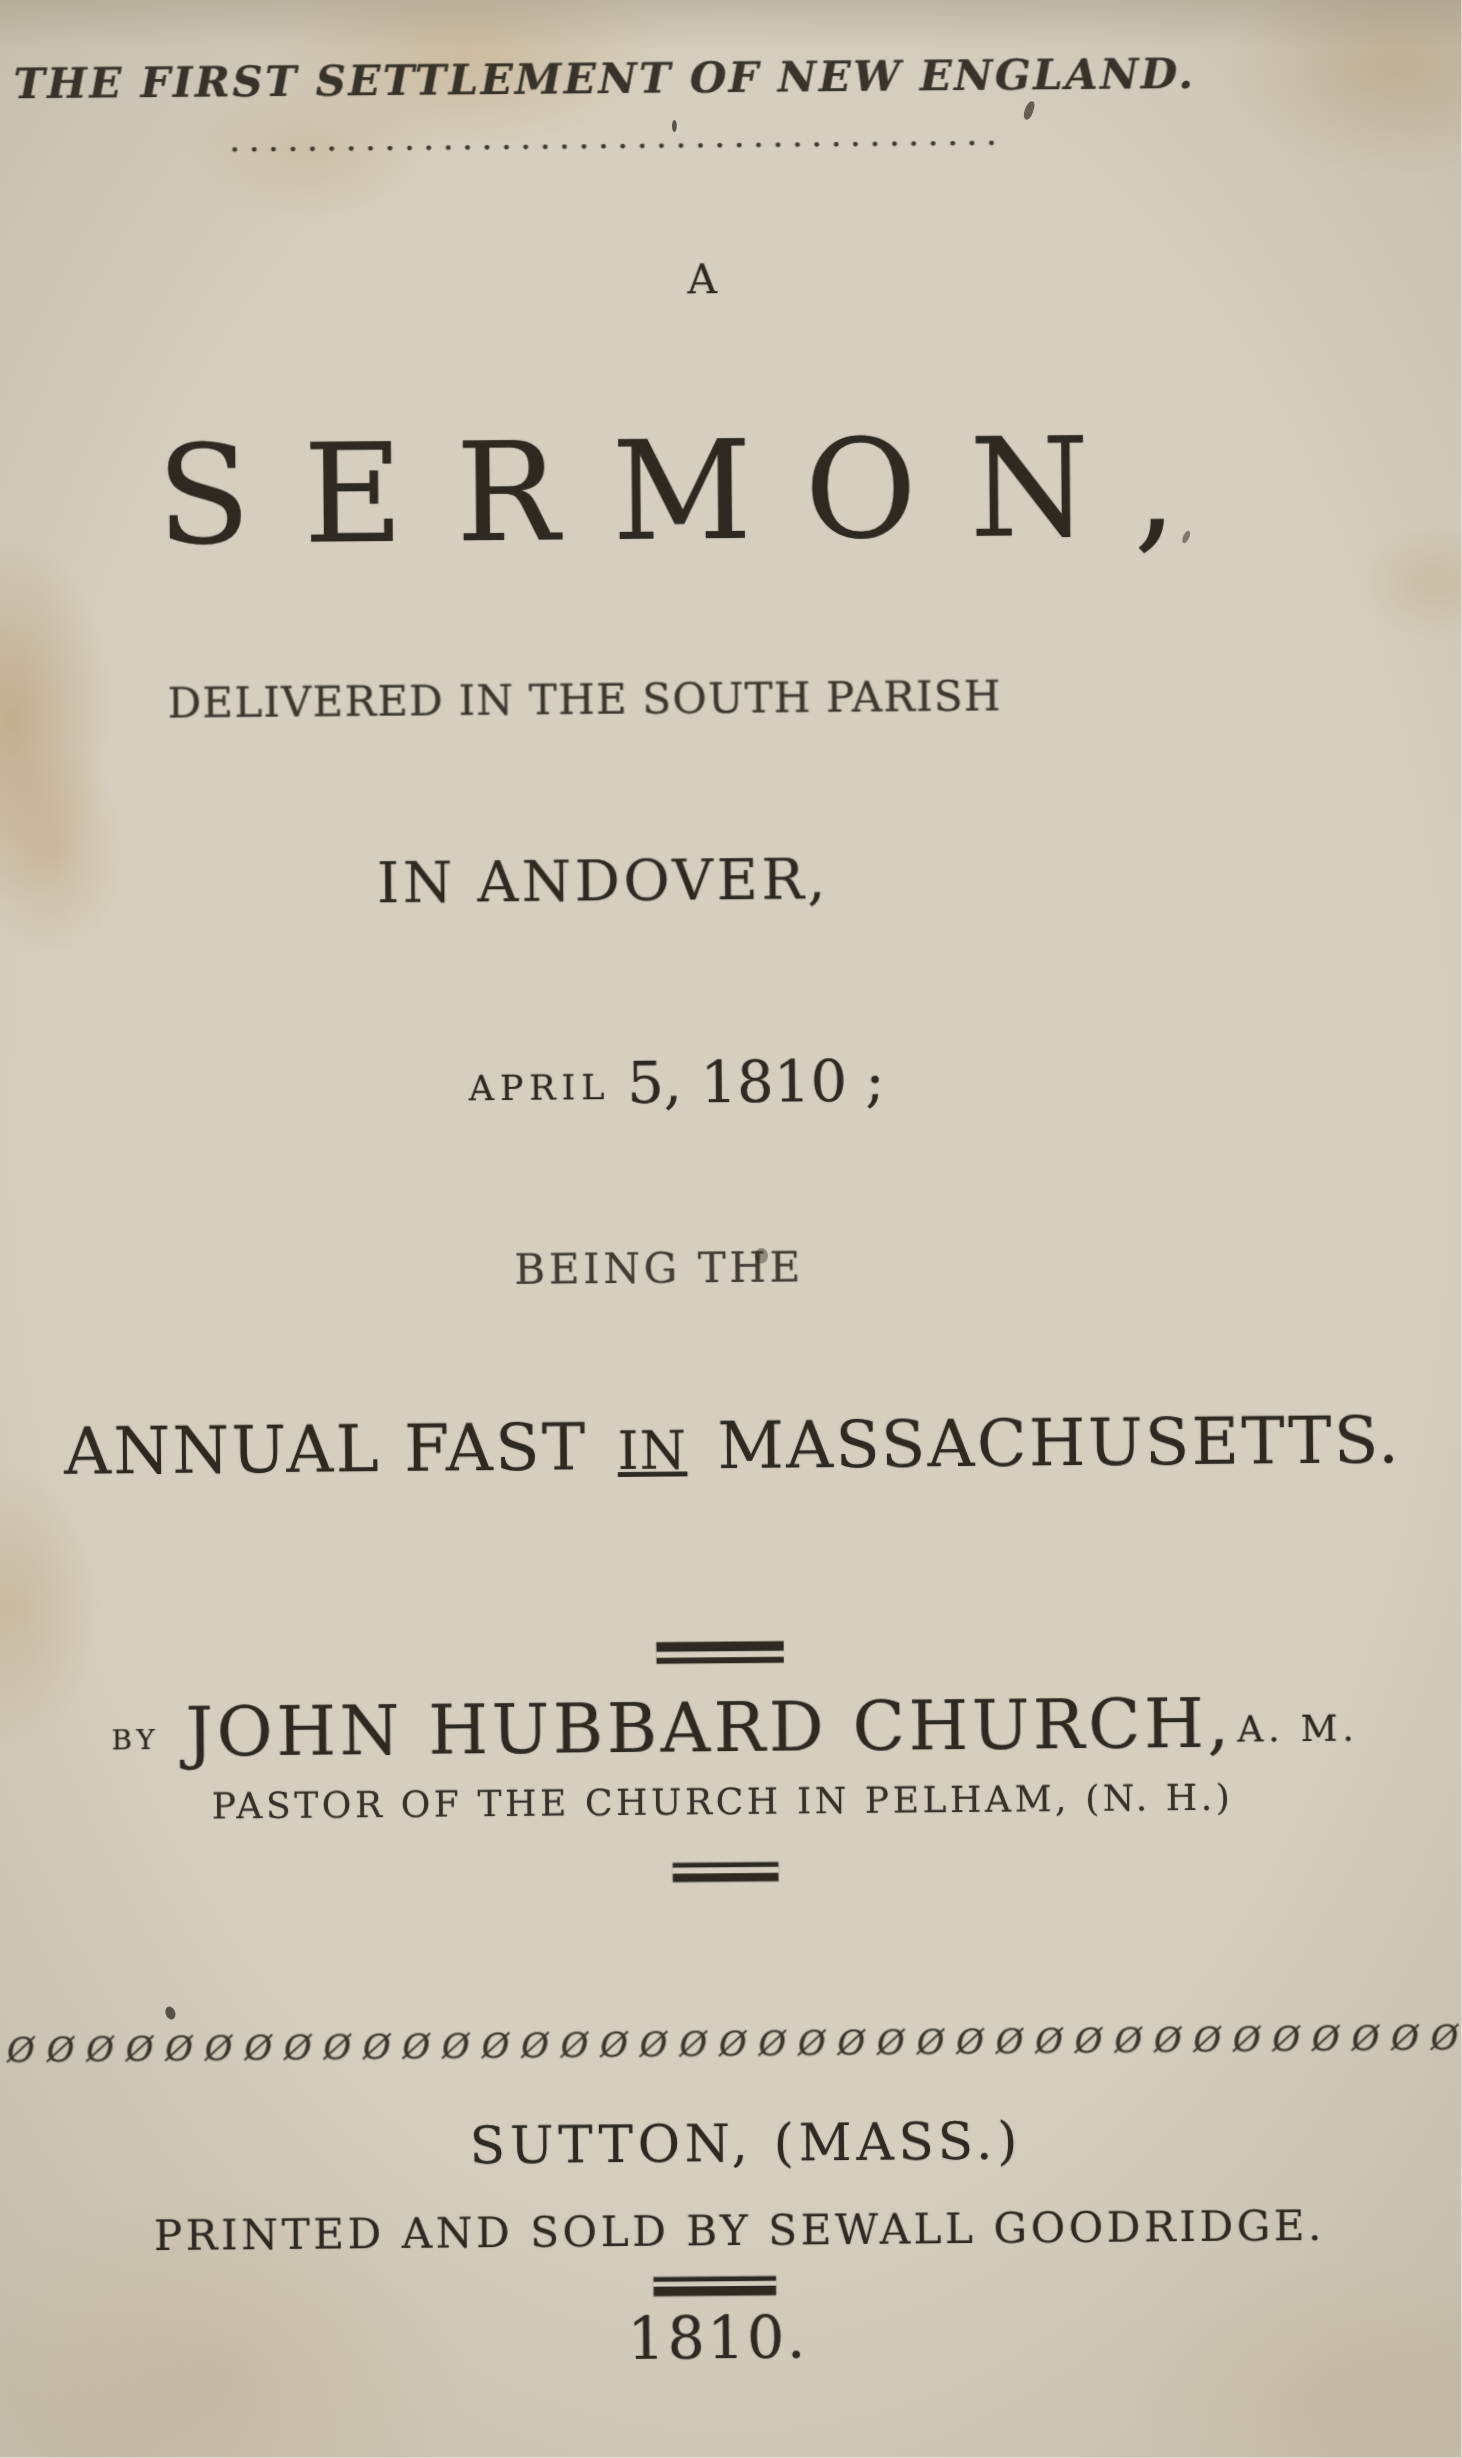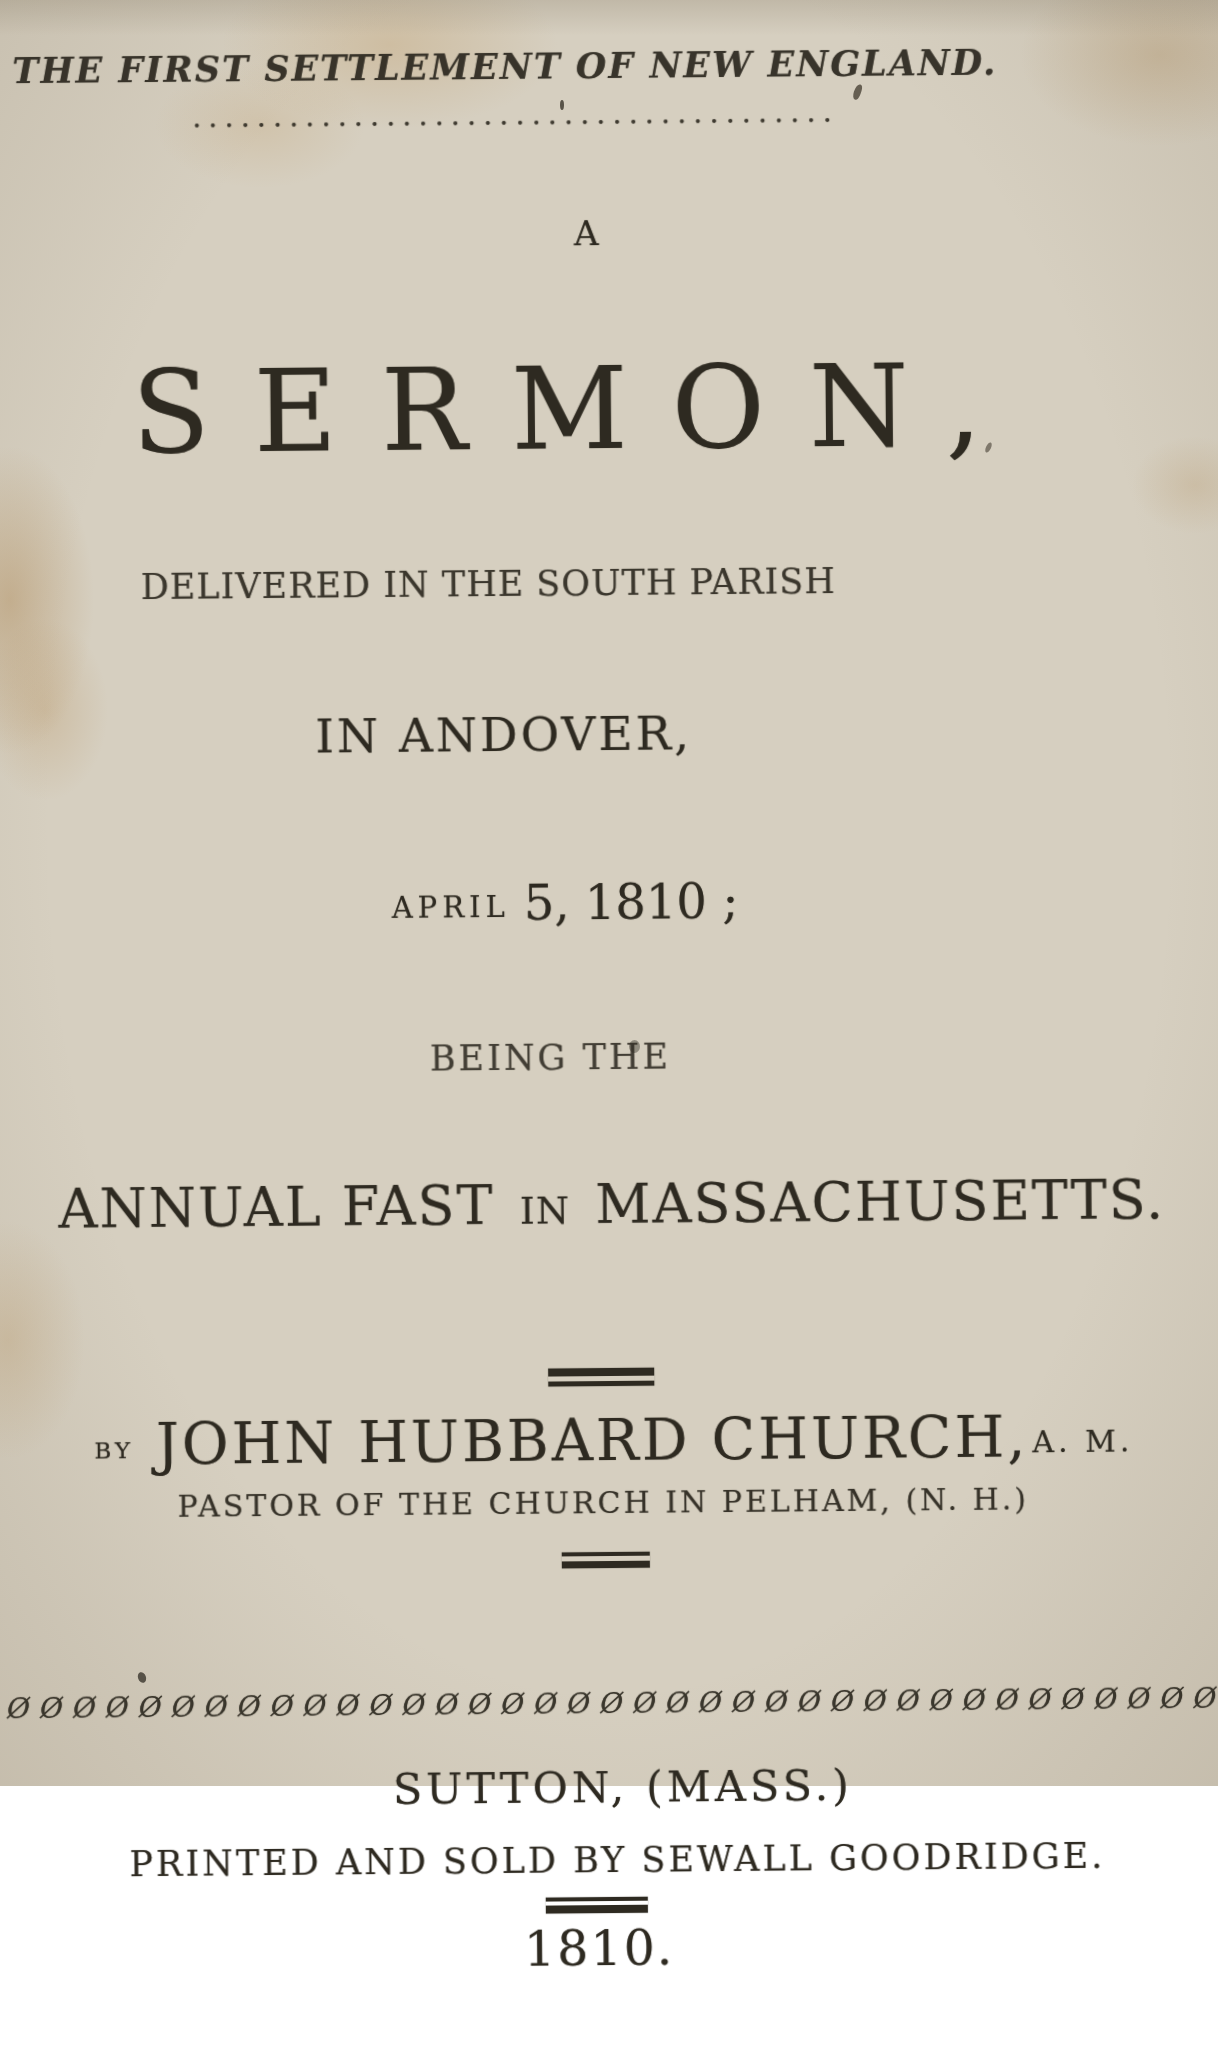--- a/index.html
+++ b/index.html
@@ -3,21 +3,21 @@
 <meta charset="utf-8">
 <style>
   html, body { margin: 0; padding: 0; }
   body {
     width: 1218px; height: 2048px;
     font-family: "DejaVu Serif", serif;
     overflow: hidden;
   }
   .page {
     position: relative;
-    width: 1218px; height: 1786px;
+    width: 1218px; height: 2048px;
     background-color: #d6cfc0;
     background-image:
       linear-gradient(180deg, rgba(108,94,70,0.20), rgba(108,94,70,0) 2%),
       radial-gradient(ellipse 240px 120px at 390px 45px, rgba(189,152,98,0.32), rgba(189,152,98,0) 70%),
       radial-gradient(ellipse 150px 90px at 260px 125px, rgba(189,152,98,0.22), rgba(189,152,98,0) 70%),
       radial-gradient(ellipse 200px 130px at 1160px 55px, rgba(168,132,82,0.30), rgba(168,132,82,0) 70%),
       radial-gradient(ellipse 120px 220px at 10px 600px, rgba(172,132,78,0.42), rgba(172,132,78,0) 70%),
       radial-gradient(ellipse 90px 130px at 45px 710px, rgba(180,140,85,0.28), rgba(180,140,85,0) 70%),
       radial-gradient(ellipse 110px 170px at 8px 1340px, rgba(183,148,98,0.30), rgba(183,148,98,0) 70%),
       radial-gradient(ellipse 90px 70px at 1195px 485px, rgba(180,145,95,0.24), rgba(180,145,95,0) 70%),
@@ -58,21 +58,21 @@
     top: 710px; font-size: 47px; letter-spacing: 3px;
     transform: translateX(-104px);
   }
   .date-line { top: 878px; font-size: 48px; transform: translateX(-44px); }
   .date-line .month { font-size: 29px; letter-spacing: 5px; vertical-align: 3px; margin-right: 14px; }
   .being-line {
     top: 1040px; font-size: 35px; letter-spacing: 3px;
     transform: translateX(-60px); opacity: .88;
   }
   .occasion-line { top: 1178px; font-size: 54px; letter-spacing: 2px; transform: translateX(0); }
-  .occasion-line .small-in { font-size: 38px; letter-spacing: 1px; margin: 0 6px; }
+  .occasion-line .small-in { font-size: 44px; letter-spacing: 1px; margin: 0 6px; text-decoration: underline; }
   .byline { top: 1412px; font-size: 57px; letter-spacing: 3px; transform: translateX(0); }
   .byline .by { font-size: 23px; letter-spacing: 4px; margin-right: 22px; vertical-align: 6px; }
   .byline .degree { font-size: 30px; letter-spacing: 4px; margin-left: 4px; vertical-align: 4px; }
   .pastor-line {
     top: 1488px; font-size: 30px; letter-spacing: 3px;
     transform: translateX(-11px); opacity: .95;
   }
   .imprint-city { top: 1766px; font-size: 43px; letter-spacing: 4px; transform: translateX(6px); }
   .imprint-printer { top: 1843px; font-size: 35px; letter-spacing: 3px; transform: translateX(0); }
   .imprint-year { top: 1924px; font-size: 49px; letter-spacing: 2px; transform: translateX(-19px); }

